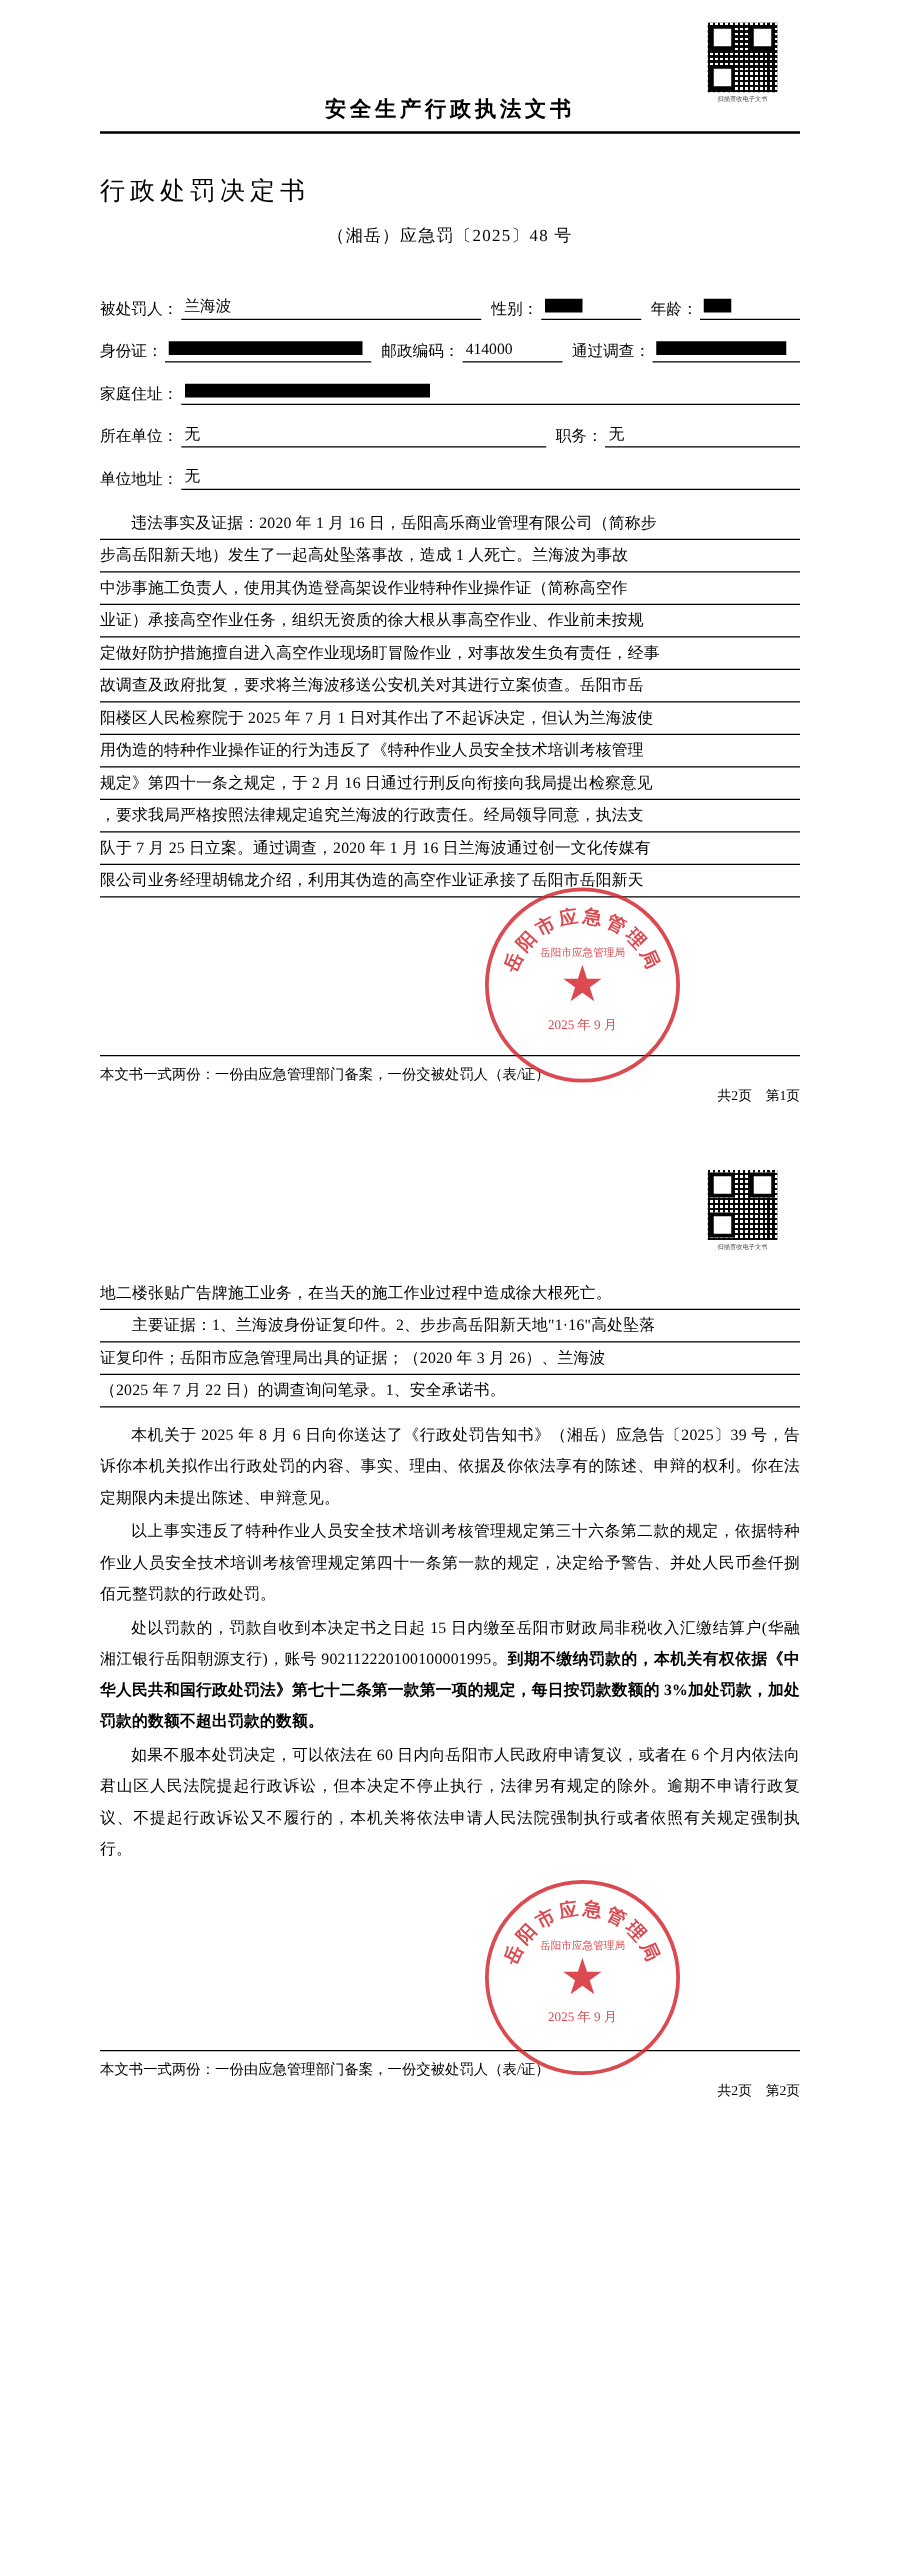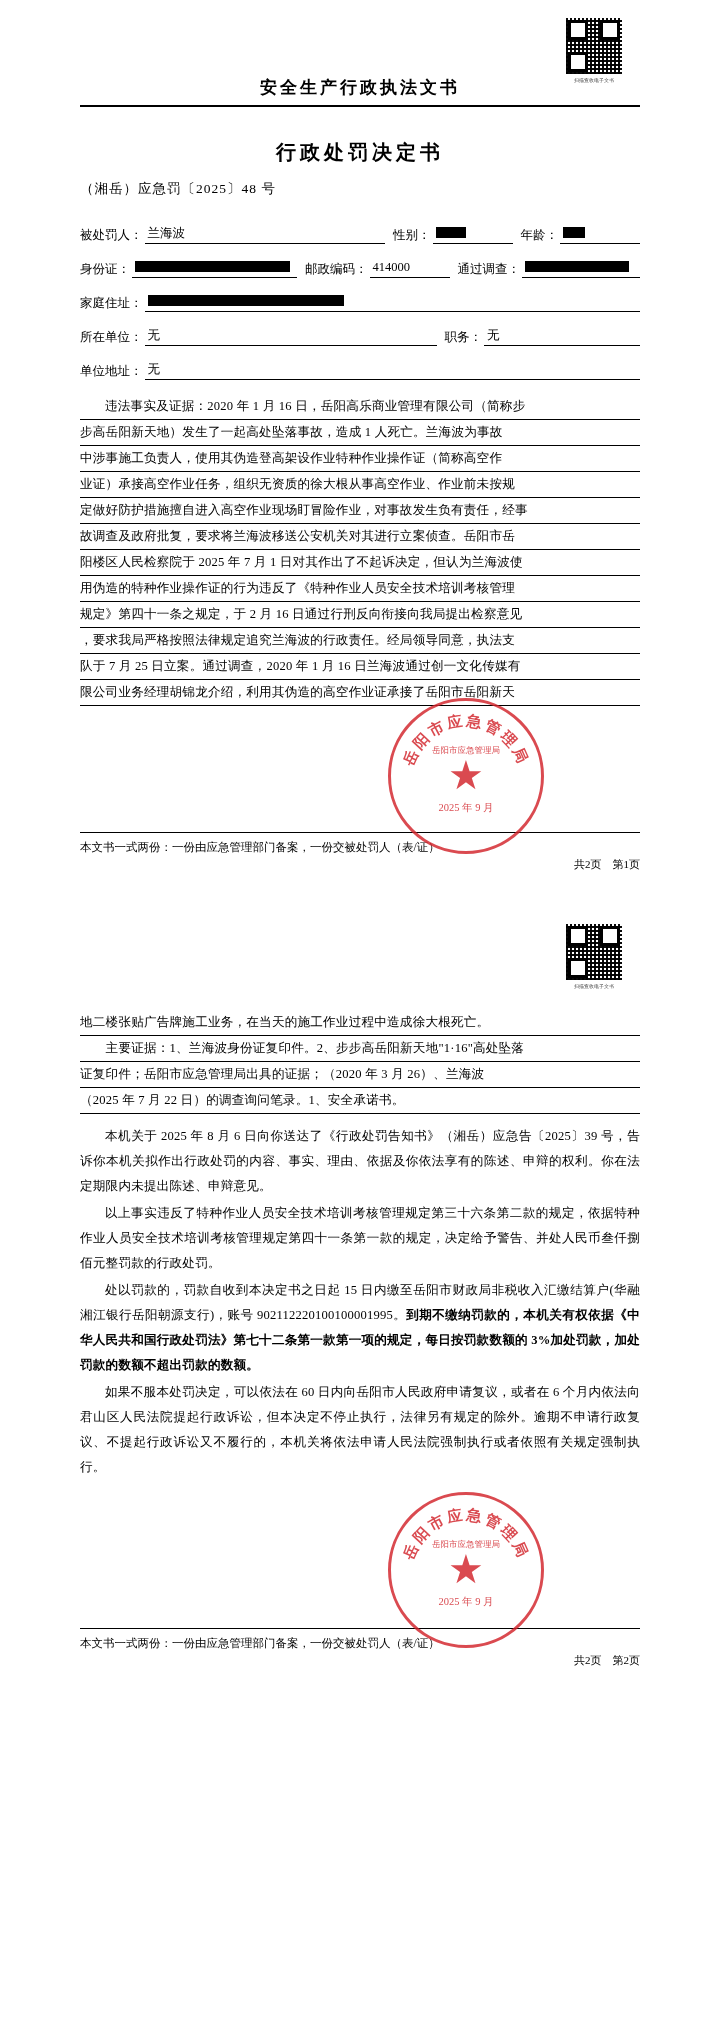--- a/index.html
+++ b/index.html
@@ -78,31 +78,32 @@
     font-weight: bold;
     letter-spacing: 3px;
     margin-top: 58px;
     margin-bottom: 6px;
   }
   .head-rule {
     border-bottom: 2px solid #000;
     margin: 6px 0 26px 0;
   }
   .doc-title {
-    text-align: center;
+    text-align: left;
     font-size: 20px;
-    font-weight: bold;
+    font-weight: normal;
     letter-spacing: 4px;
     margin-bottom: 14px;
     margin-top: 32px;
   }
   .doc-number {
+    text-align: center;
     font-size: 13.5px;
     letter-spacing: 1px;
-    margin-bottom: 26px;
+    margin-bottom: 38px;
   }
   
   .field-row {
     display: flex;
     align-items: flex-end;
     font-size: 12.5px;
     margin: 0 0 14px 0;
     line-height: 18px;
   }
   .lbl {

